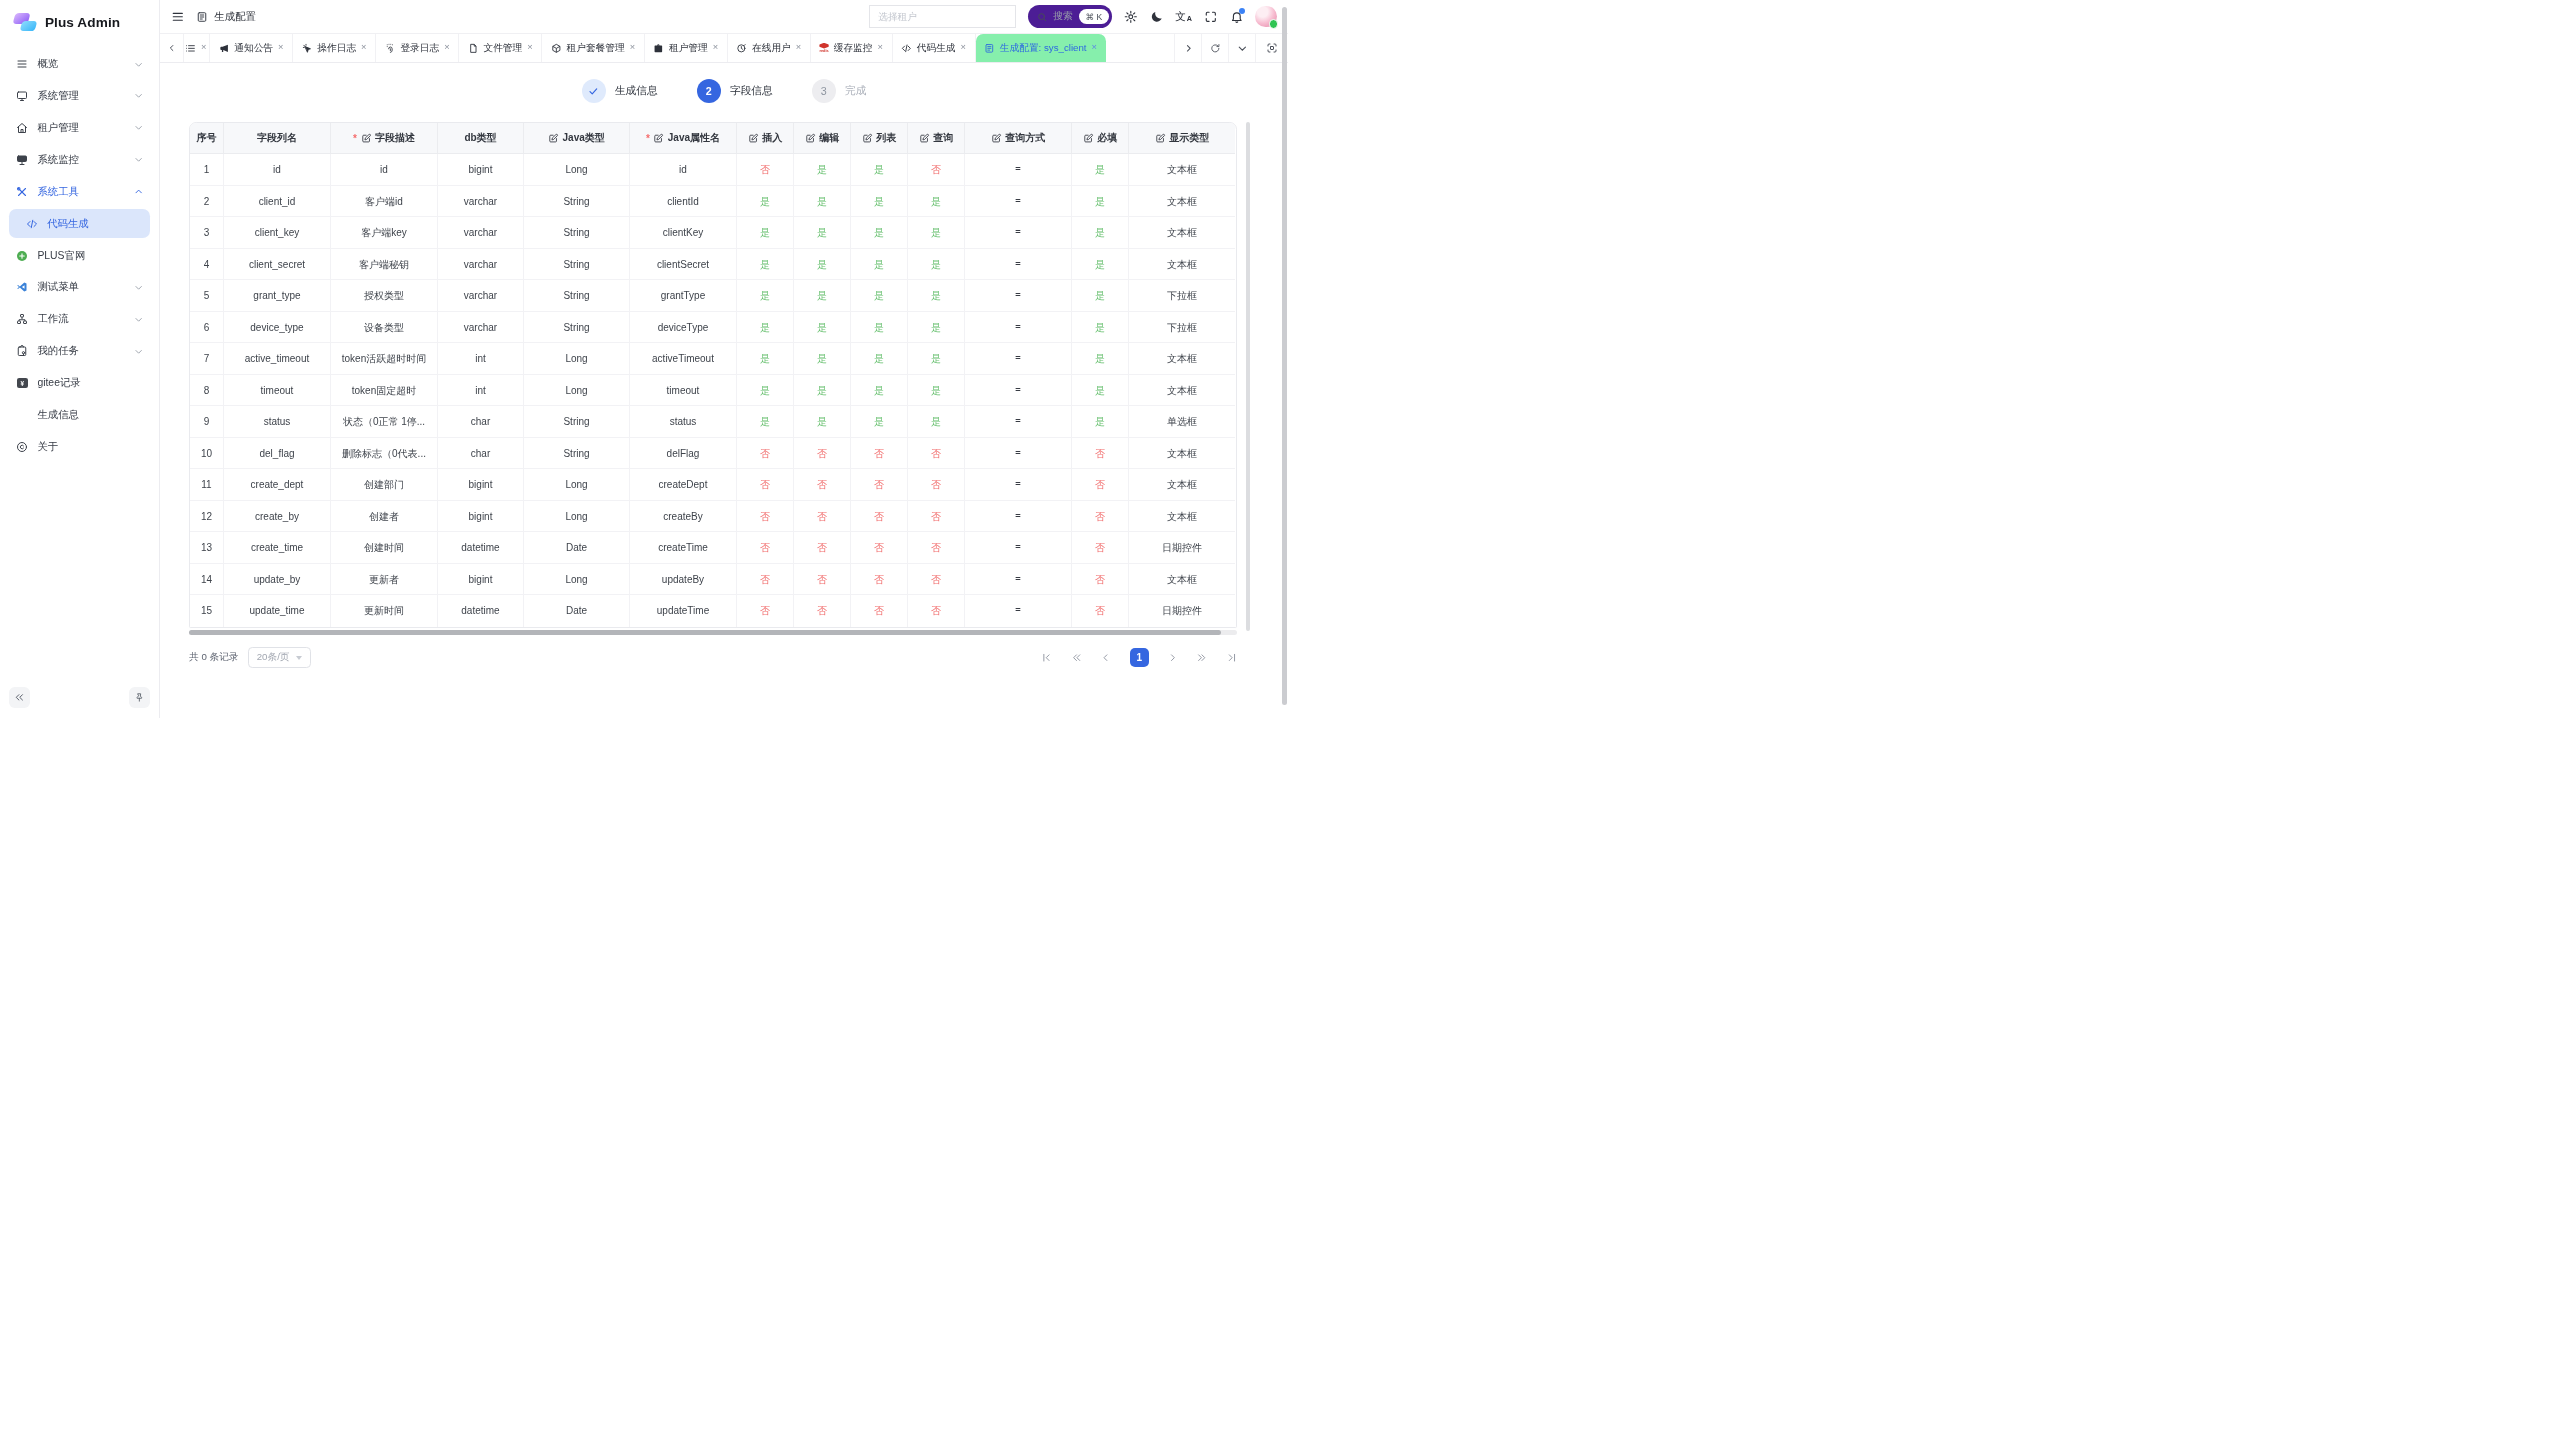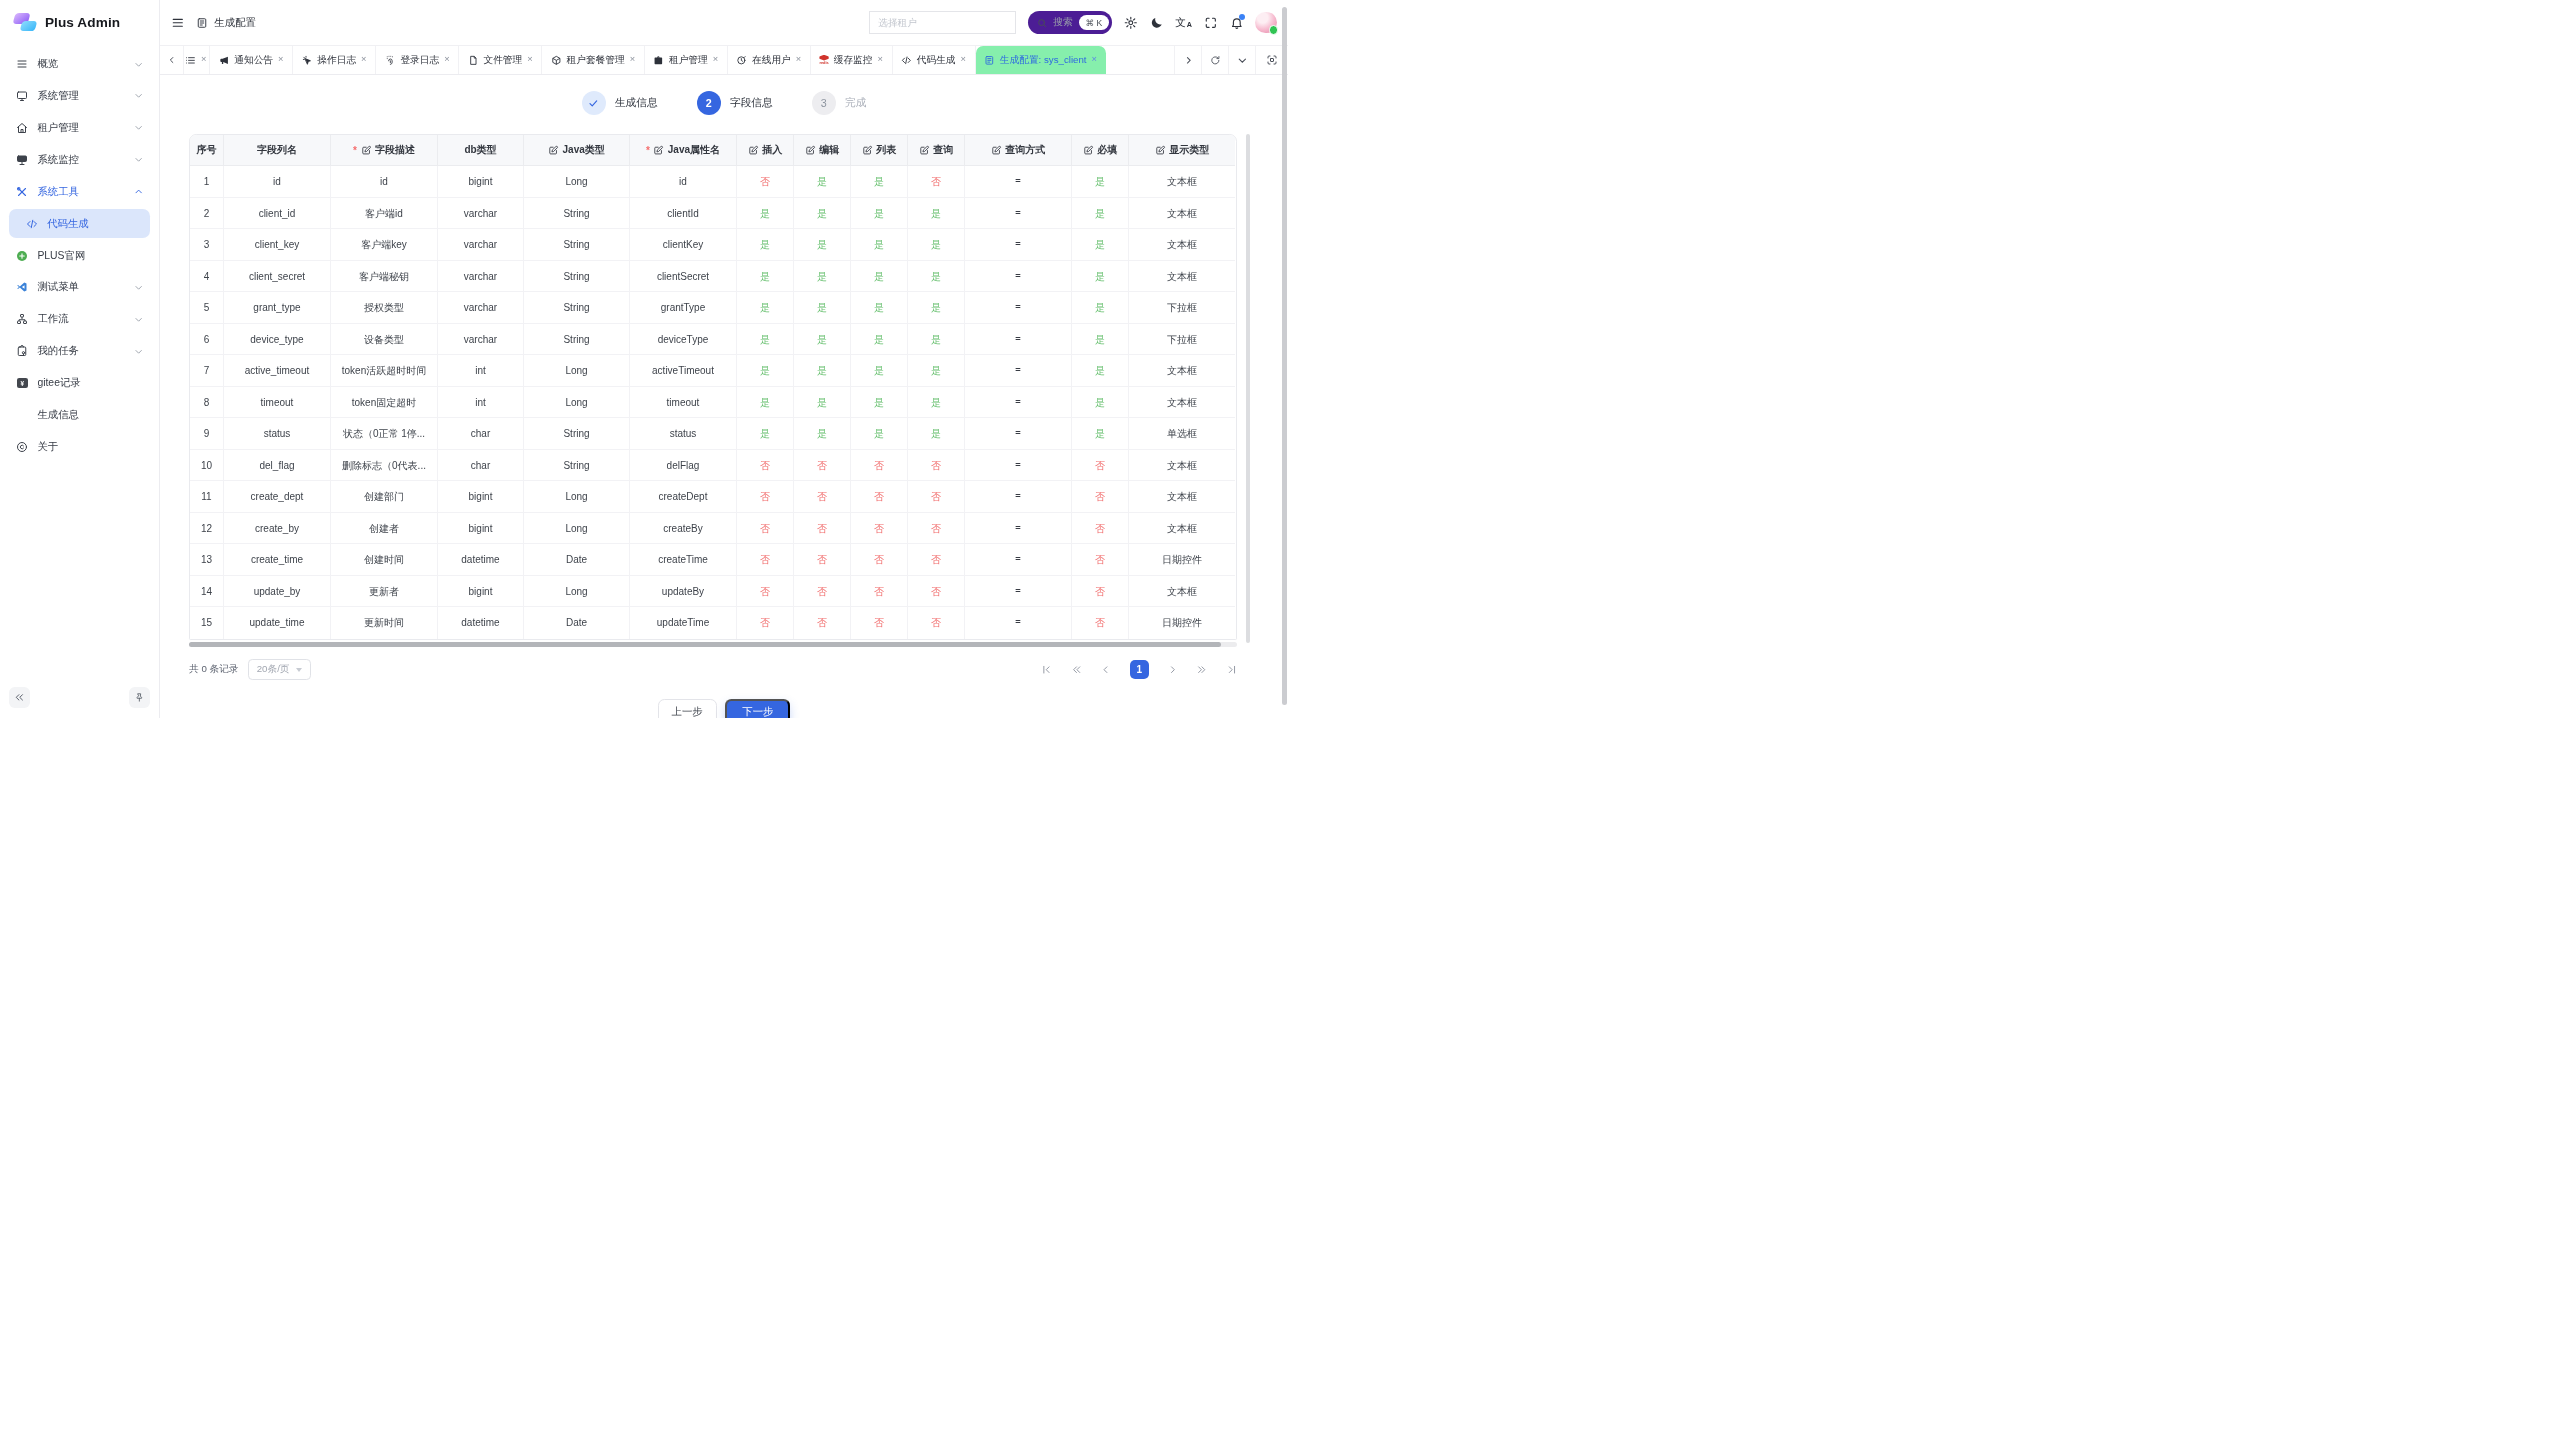--- a/index.html
+++ b/index.html
@@ -26,21 +26,21 @@
   .menu-item.child-active .mi-icon { color:#3566e0; }
   .gitee-badge { width:11.4px; height:10px; background:#43474e; border-radius:2.1px; color:#fff; font-size:6.4px; font-weight:700; display:flex; align-items:center; justify-content:center; }
   .gitee-badge::before { content:"¥"; }
   .sidebar-footer { height:34px; flex:none; display:flex; align-items:center; justify-content:space-between; padding:0 8.6px 7.2px; }
   .sf-btn { width:21.5px; height:21.5px; border-radius:5.7px; background:#f3f4f6; display:flex; align-items:center; justify-content:center; color:#585e69; cursor:pointer; }
   .sf-btn svg { width:10.7px; height:10.7px; }
 
   
   .main { flex:1; min-width:0; display:flex; flex-direction:column; }
 
-  .topbar { height:46px; flex:none; display:flex; align-items:center; gap:10.7px; padding:0 11.4px; border-bottom:0.7px solid #f0f0f3; }
+  .topbar { height:34px; flex:none; display:flex; align-items:center; gap:10.7px; padding:0 11.4px; border-bottom:0.7px solid #f0f0f3; }
   .icon-btn { display:flex; align-items:center; justify-content:center; color:#2e323b; cursor:pointer; position:relative; }
   .icon-btn svg { width:13.6px; height:13.6px; }
   .crumb { display:flex; align-items:center; gap:5.7px; font-size:10.4px; color:#2c3039; }
   .crumb .mi-icon { color:#3a3f48; }
   .topbar-right { margin-left:auto; display:flex; align-items:center; gap:12px; }
   .tenant-input { width:147px; height:23px; border:0.7px solid #e4e5e9; border-radius:0; padding:0 8.6px; font-size:9.7px; color:#333; outline:none; }
   .tenant-input::placeholder { color:#c2c6ce; }
   .search-pill { height:23px; background:#4c1d95; border-radius:11.4px; display:flex; align-items:center; gap:6.4px; padding:0 3.6px 0 9.3px; cursor:pointer; }
   .search-pill .s-ic { color:#474c55; display:flex; } .search-pill .s-ic svg{ width:10px; height:10px; }
   .search-pill .s-txt { font-size:9.7px; color:#9aa0aa; }
@@ -910,23 +910,19 @@
               </svg>
             </span>
           <span class="pg">
               <svg viewBox="0 0 24 24" fill="none" stroke="currentColor" stroke-width="2" stroke-linecap="round">
                 <path d="M18 5v14M7 6l6 6-6 6"></path>
               </svg>
             </span>
         </div>
       </div>
 
-      <div class="footer-btns">
-        <button class="btn btn-prev">上一步</button>
-        <button class="btn btn-next">下一步</button>
-      </div>
 
     </section>
   </div>
 
   <div class="window-scrollbar"></div>
 </div>
 
 
 </body></html>

